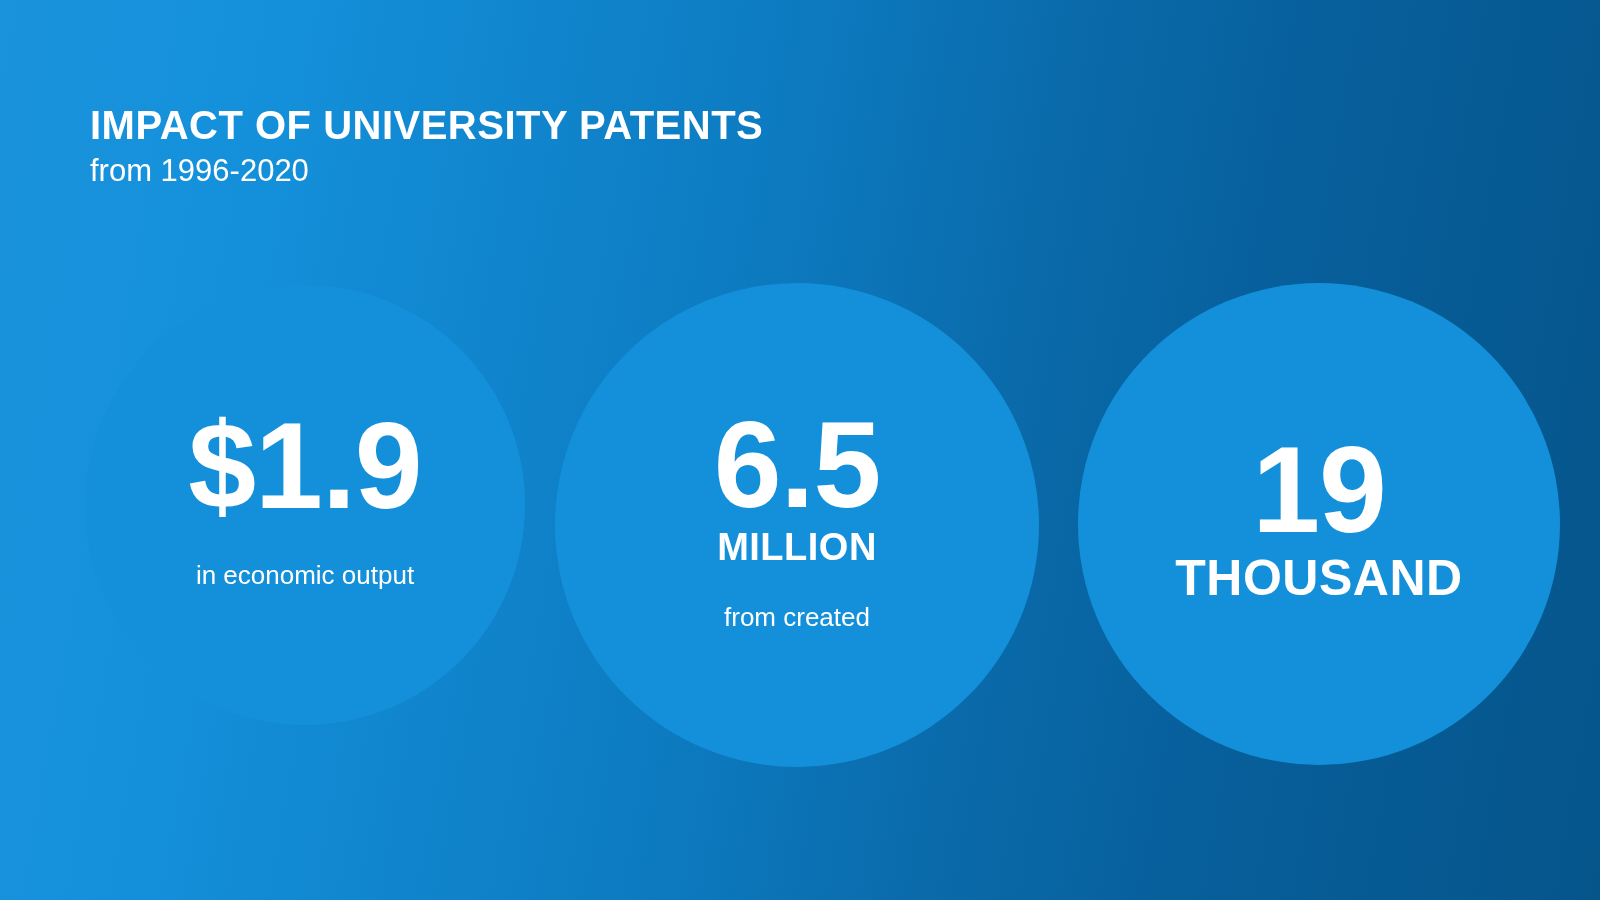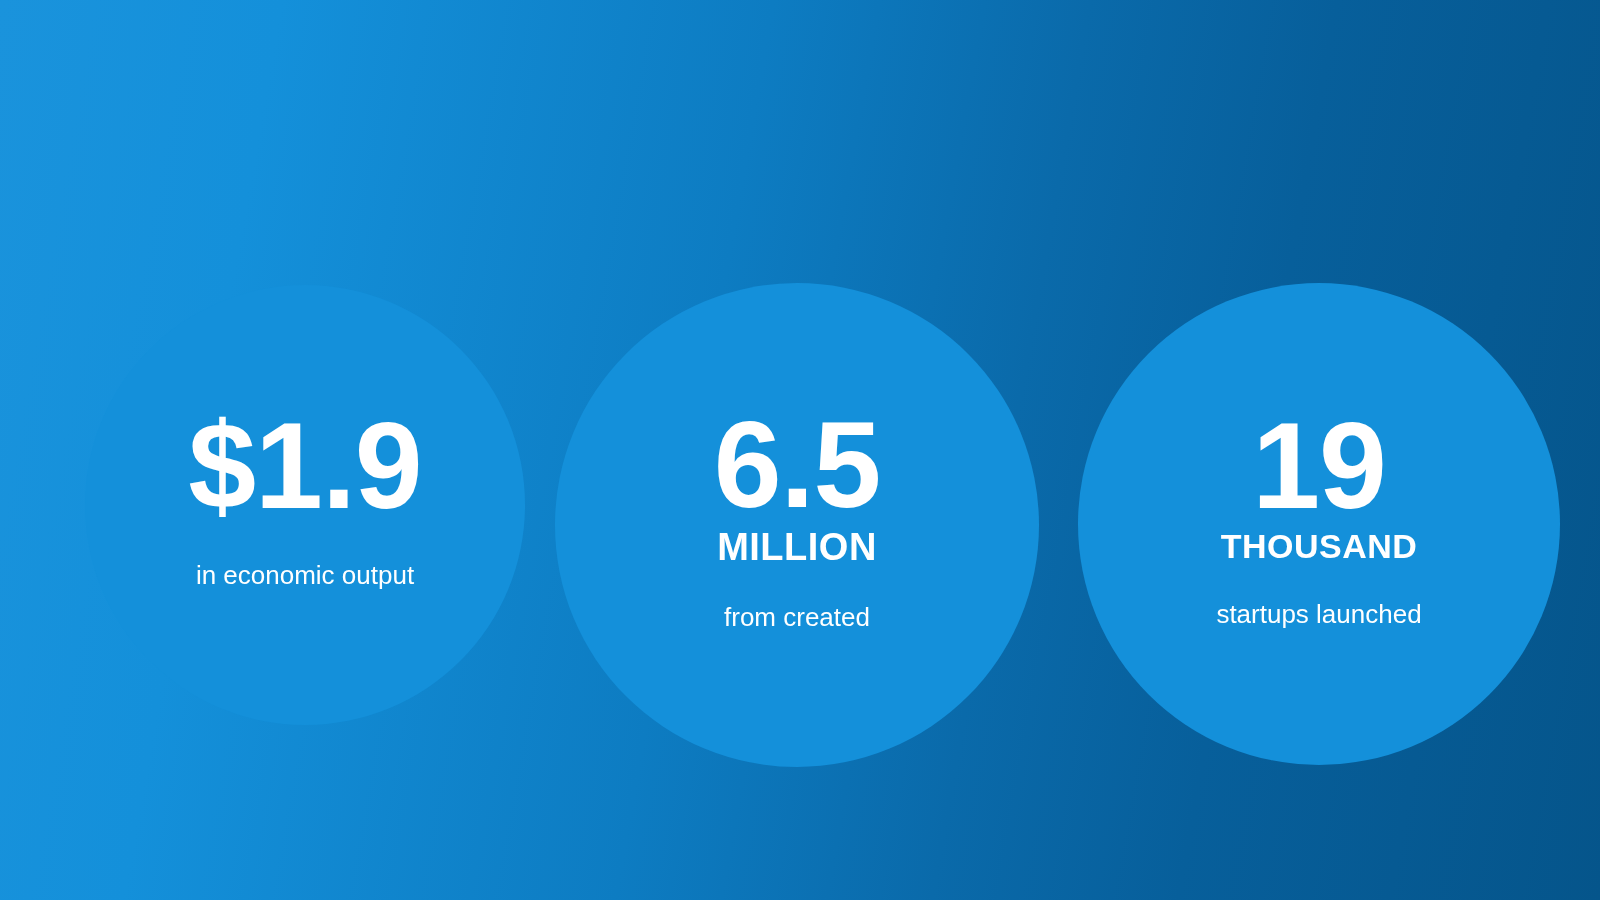--- a/index.html
+++ b/index.html
@@ -101,27 +101,31 @@
     margin: 36px 0 0 0;
     white-space: nowrap;
   }
 
   
   .c0 .stat-value { font-size: 122px; }
   .c0 .stat-unit  { font-size: 50px; }
   .c1 .stat-value { font-size: 122px; }
   .c1 .stat-unit  { font-size: 38px; }
   .c2 .stat-value { font-size: 122px; }
-  .c2 .stat-unit  { font-size: 34px; }
+  .c2 .stat-unit  { font-size: 50px; }
 </style>
 </head>
 <body>
 
 <div id="stage">
 
+  <div id="header">
+    <h1 id="title">IMPACT OF UNIVERSITY PATENTS</h1>
+    <p id="subtitle">from 1996-2020</p>
+  </div>
 
   <div id="circle-row">
 
     <div class="stat-circle c0">
       <div class="stat-inner">
         <div class="stat-value">$1.9</div>
         <div class="stat-desc">in economic output</div>
       </div>
     </div>
 
@@ -130,18 +134,17 @@
         <div class="stat-value">6.5</div>
         <div class="stat-unit">MILLION</div>
         <div class="stat-desc">from created</div>
       </div>
     </div>
 
     <div class="stat-circle c2">
       <div class="stat-inner">
         <div class="stat-value">19</div>
         <div class="stat-unit">THOUSAND</div>
-        <div class="stat-desc">startups launched</div>
       </div>
     </div>
 
   </div>
 </div>
 
 </body></html>

